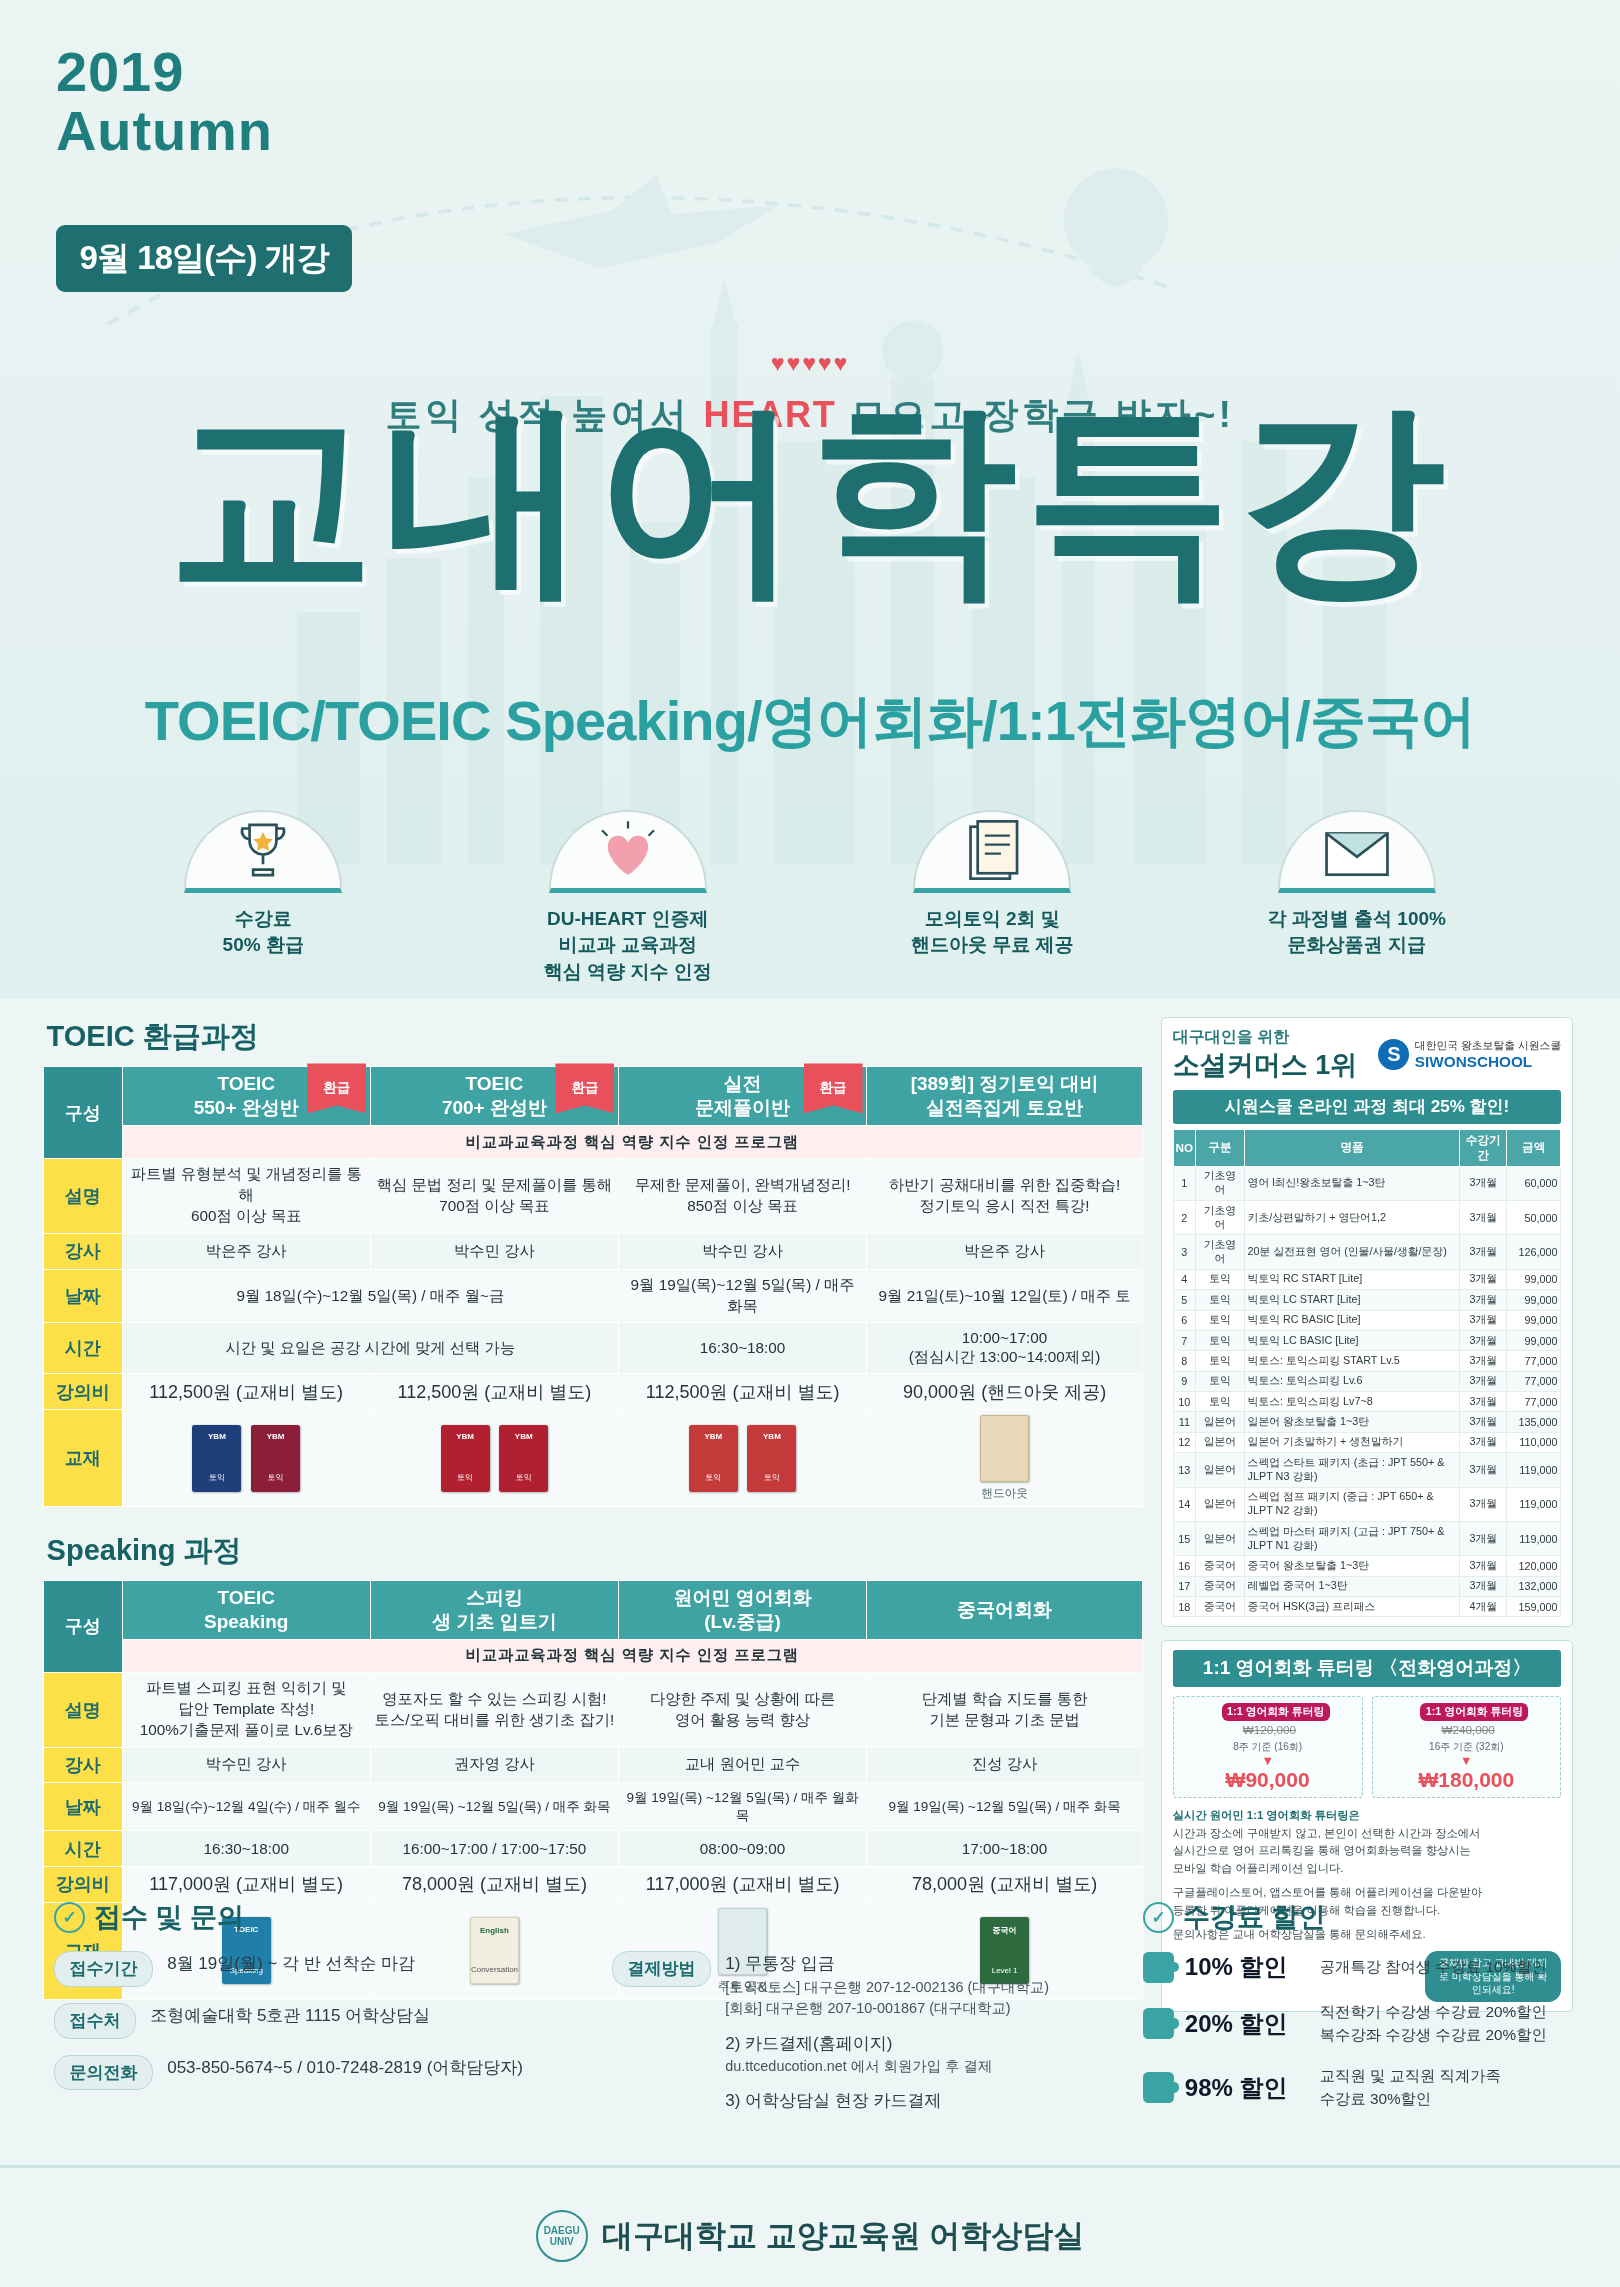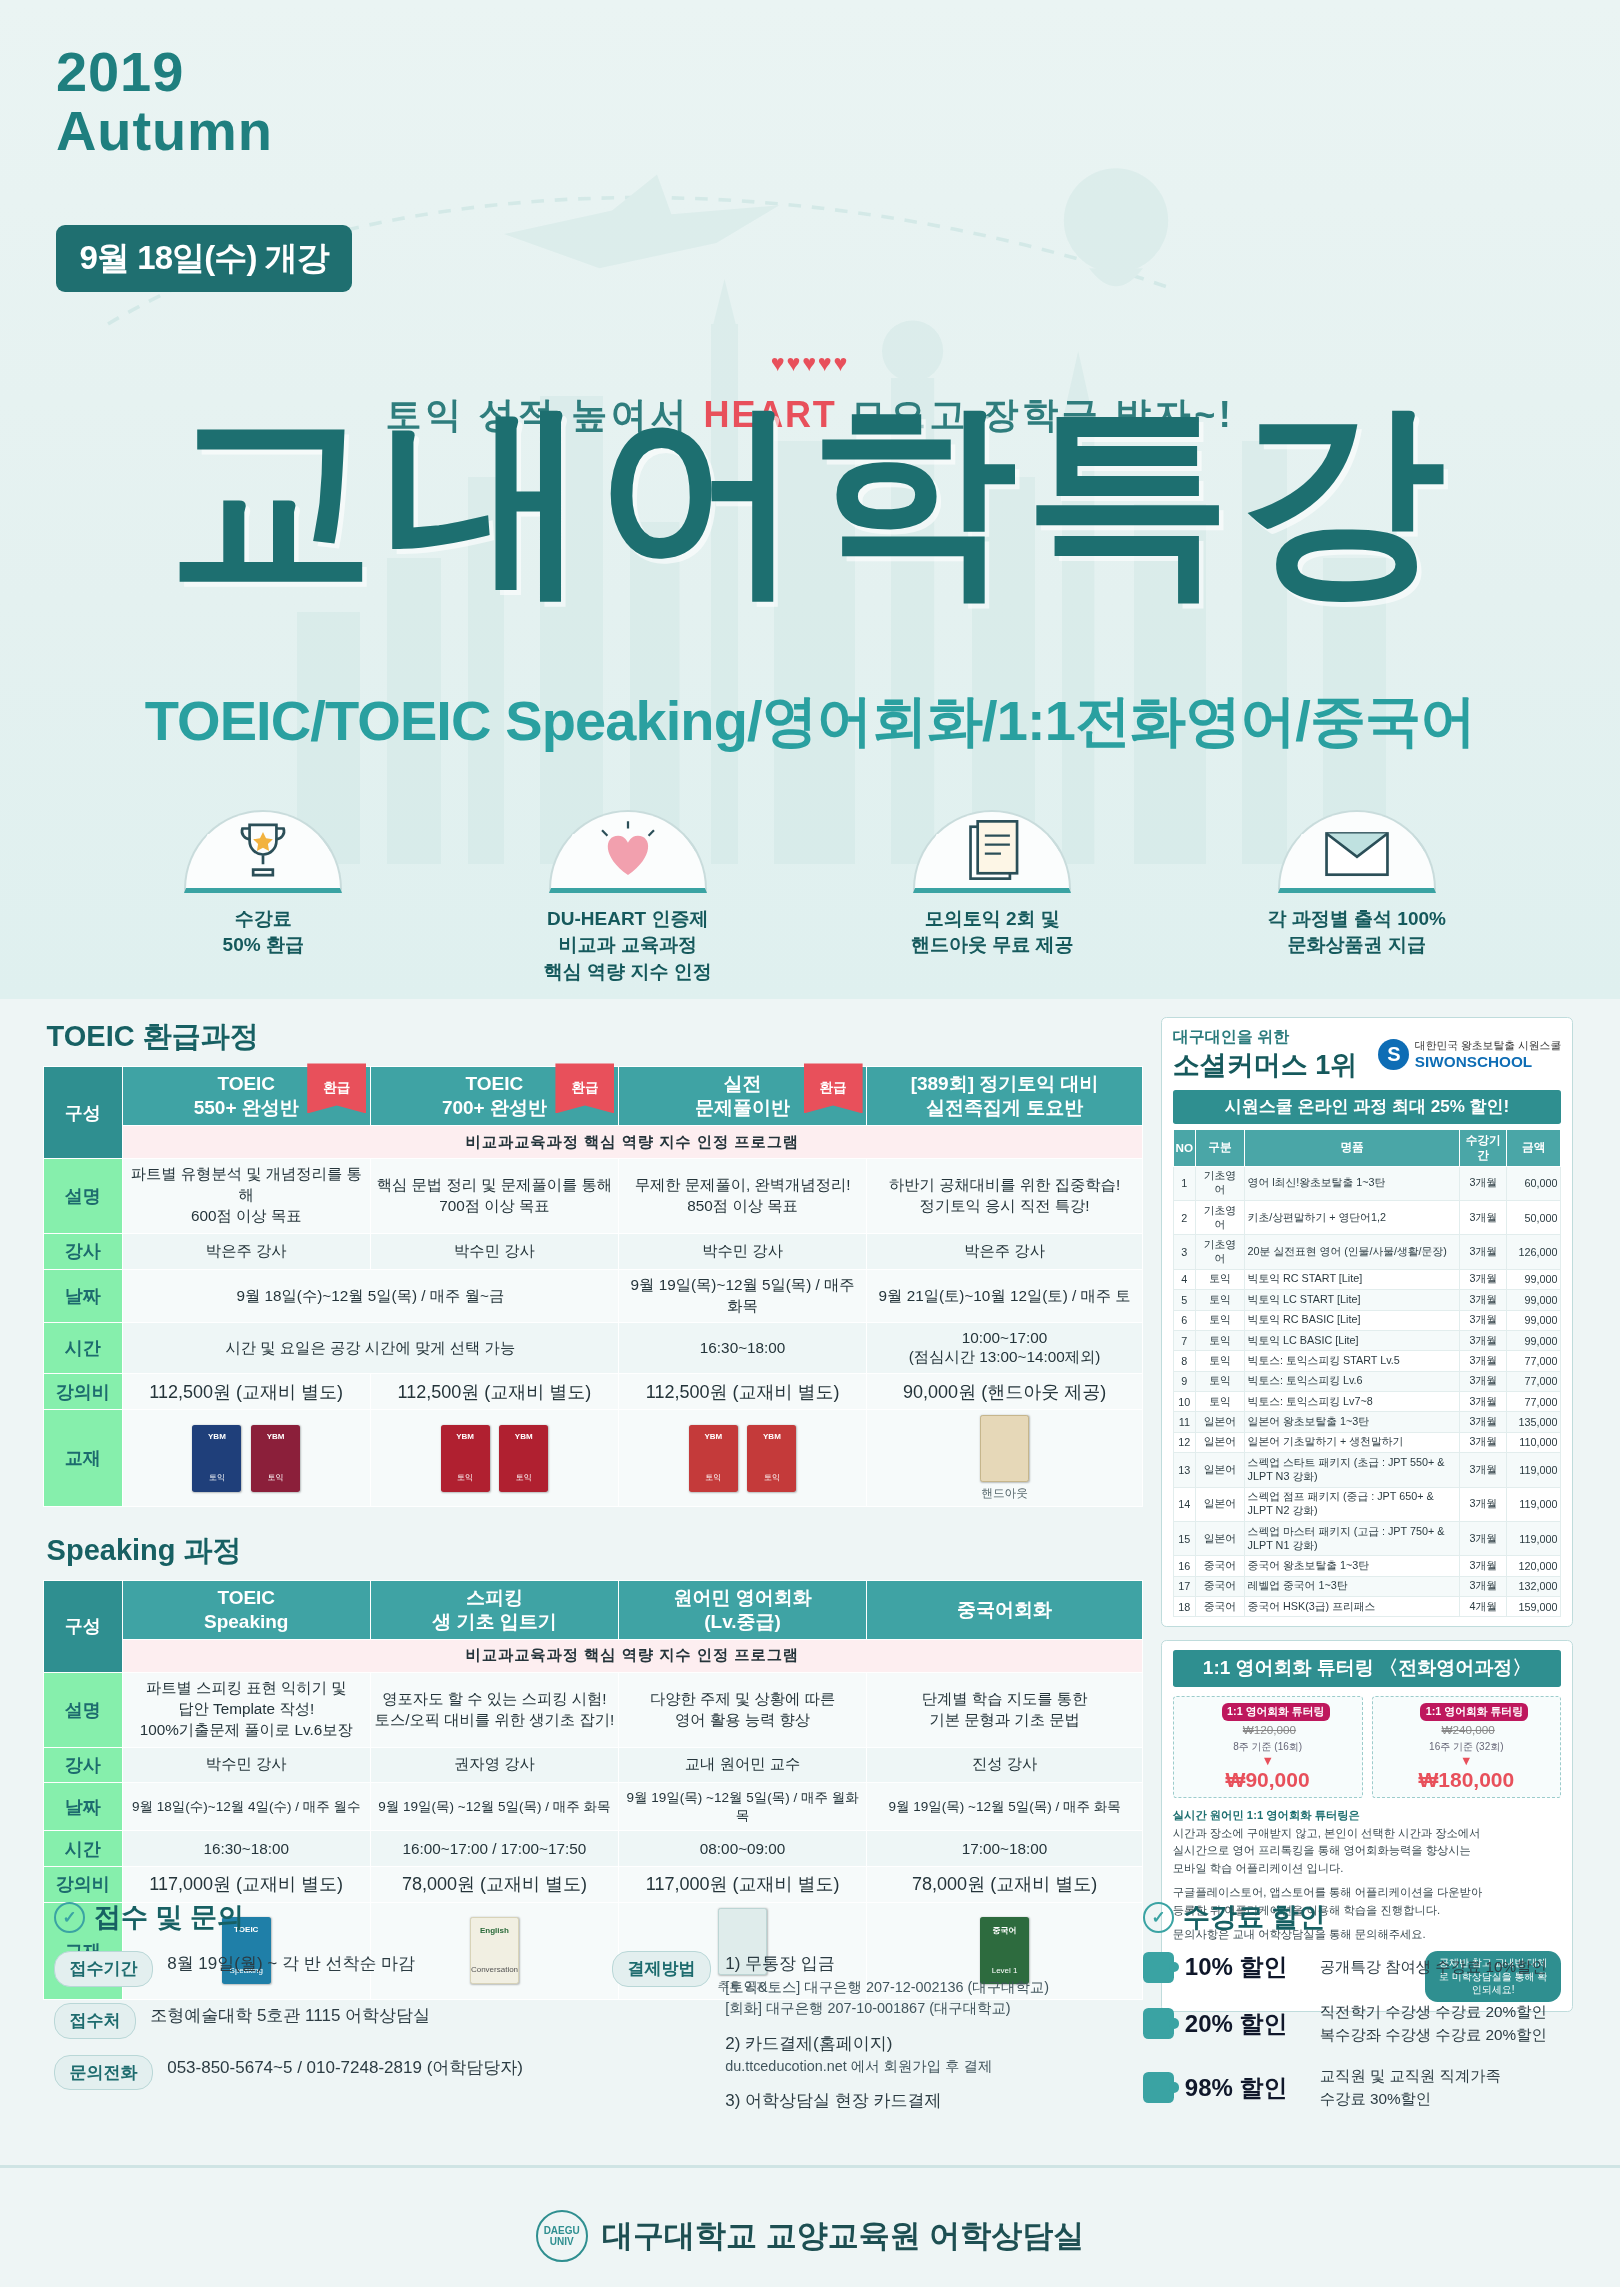--- a/index.html
+++ b/index.html
@@ -59,21 +59,21 @@
 
   .content { position:absolute; top:1017px; left:0; width:1620px; padding:0 43px; }
   .cols { display:flex; gap:18px; align-items:flex-start; }
   .left-col { width:1100px; }
   .right-col { width:412px; }
 
   table { border-collapse:collapse; width:100%; background:#fff; }
   .tbl td, .tbl th { border:1.8px solid #fff; text-align:center; font-size:15.3px; padding:5.4px 3.6px; color:#24343a;}
   .tbl .hdr-left { background:#2f8f90; color:#fff; font-weight:bold; width:77px; font-size:18px;}
   .tbl .hdr-top { background:#3fa3a4; color:#fff; font-weight:bold; font-size:19px; line-height:1.25; position:relative;}
-  .tbl .row-lbl { background:#86efac; font-weight:bold; color:#1d6b6e; font-size:18px;}
+  .tbl .row-lbl { background:#fde047; font-weight:bold; color:#1d6b6e; font-size:18px;}
   .tbl .cell { background:#f6fafa; }
   .tbl .cell.alt { background:#eef6f6; }
   .pink-band { background:#fdeef0; color:#e0555f; font-weight:bold; font-size:17px; letter-spacing:0.9px;}
   .ribbon {
     position:absolute; right:3.6px; top:-3.6px; width:59px; height:50px; background:#e8505b; color:#fff;
     font-size:13.5px; font-weight:bold; display:flex; align-items:center; justify-content:center;
     clip-path: polygon(0 0, 100% 0, 100% 100%, 50% 84%, 0 100%);
     line-height:1.1;
   }
   .book { display:inline-block; width:49px; height:67px; border-radius:2.7px; margin:0 2.7px; vertical-align:middle; position:relative; box-shadow:0.9px 0.9px 1.8px rgba(0,0,0,.25);}

